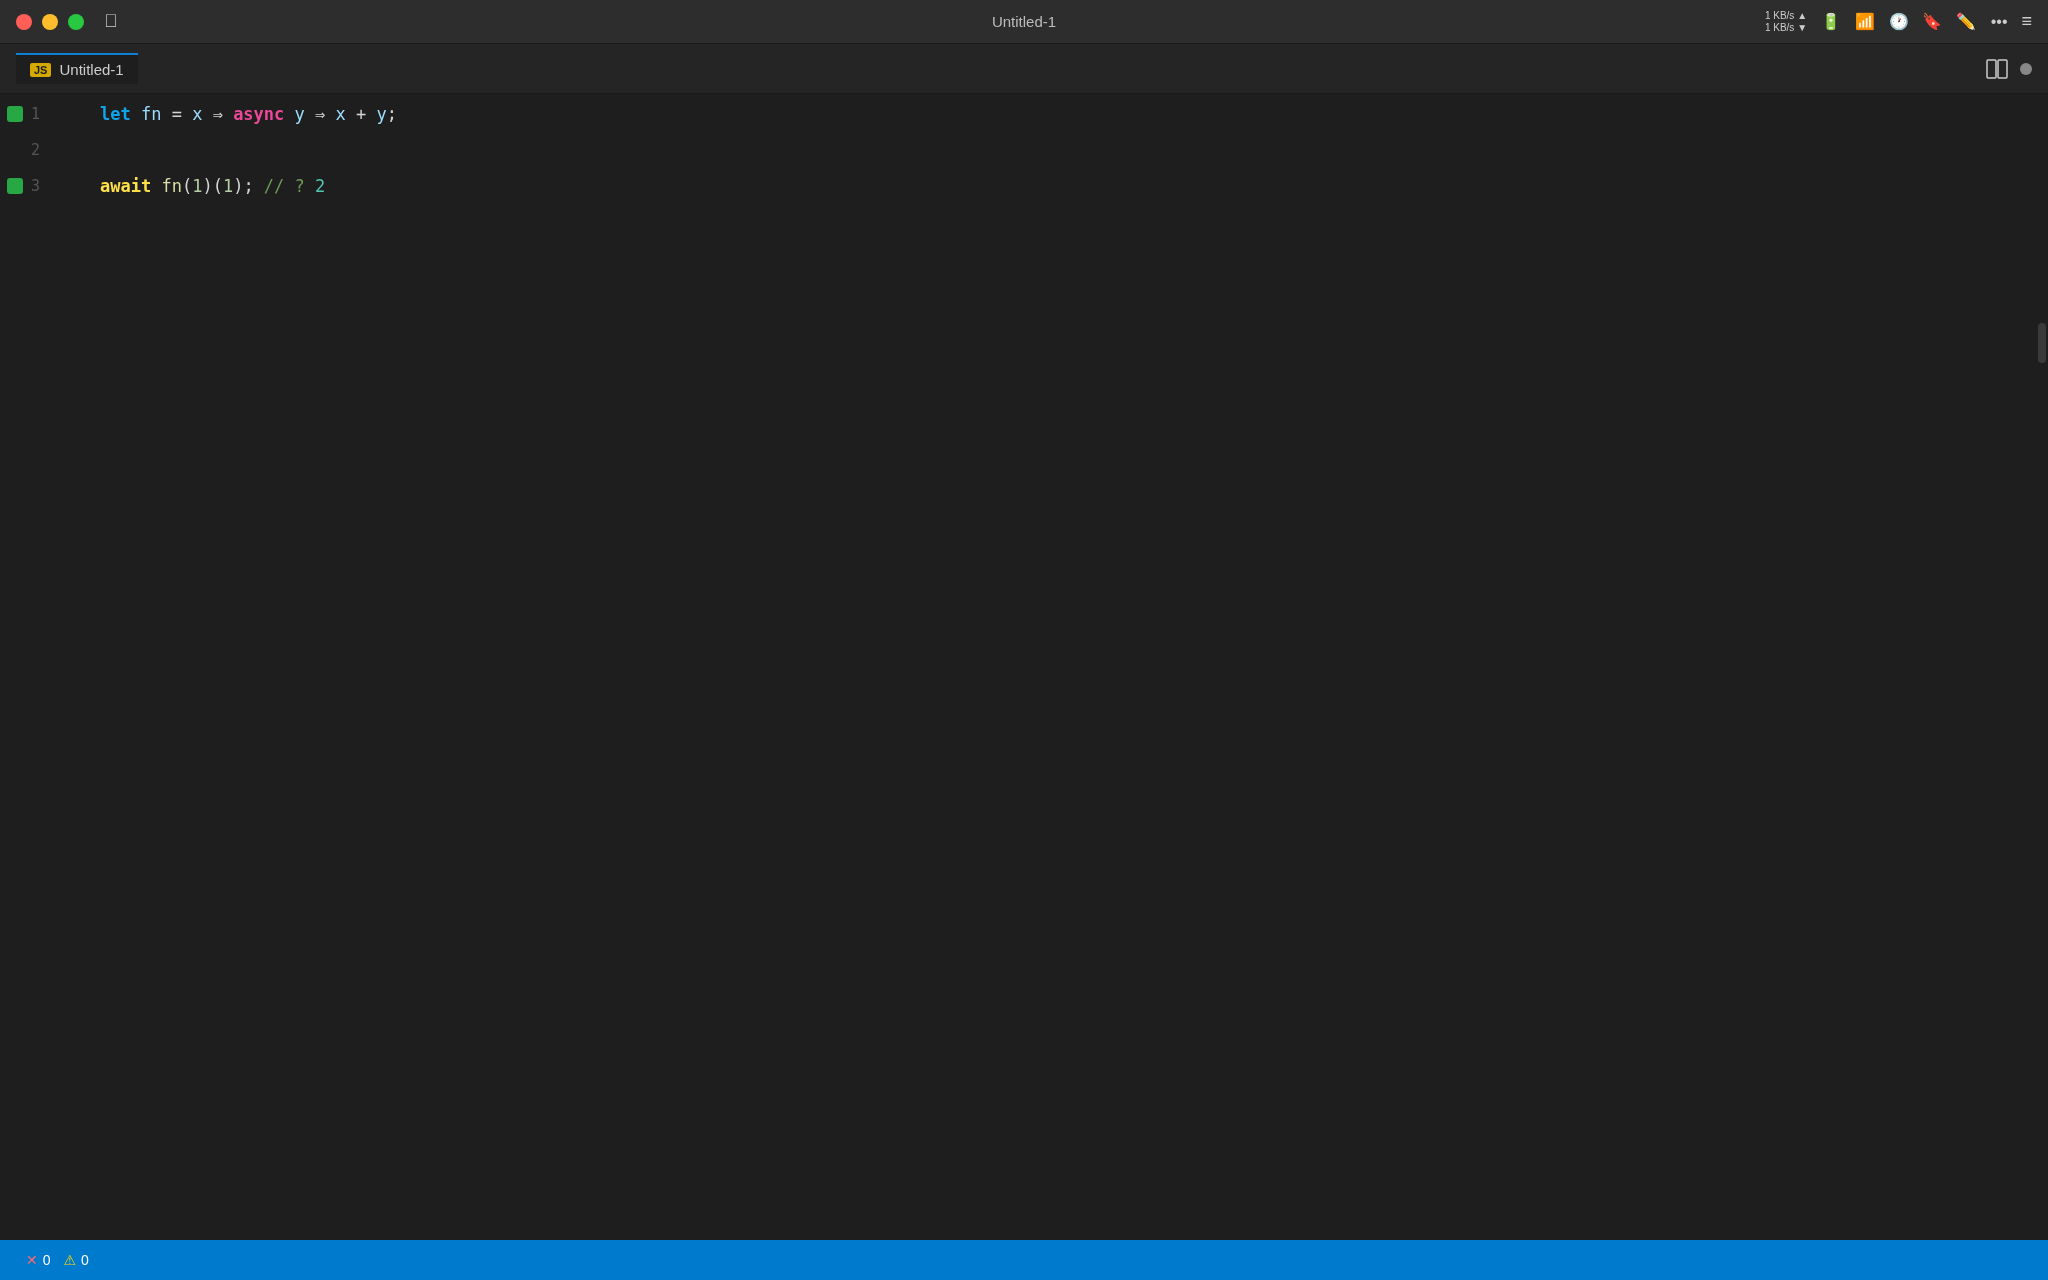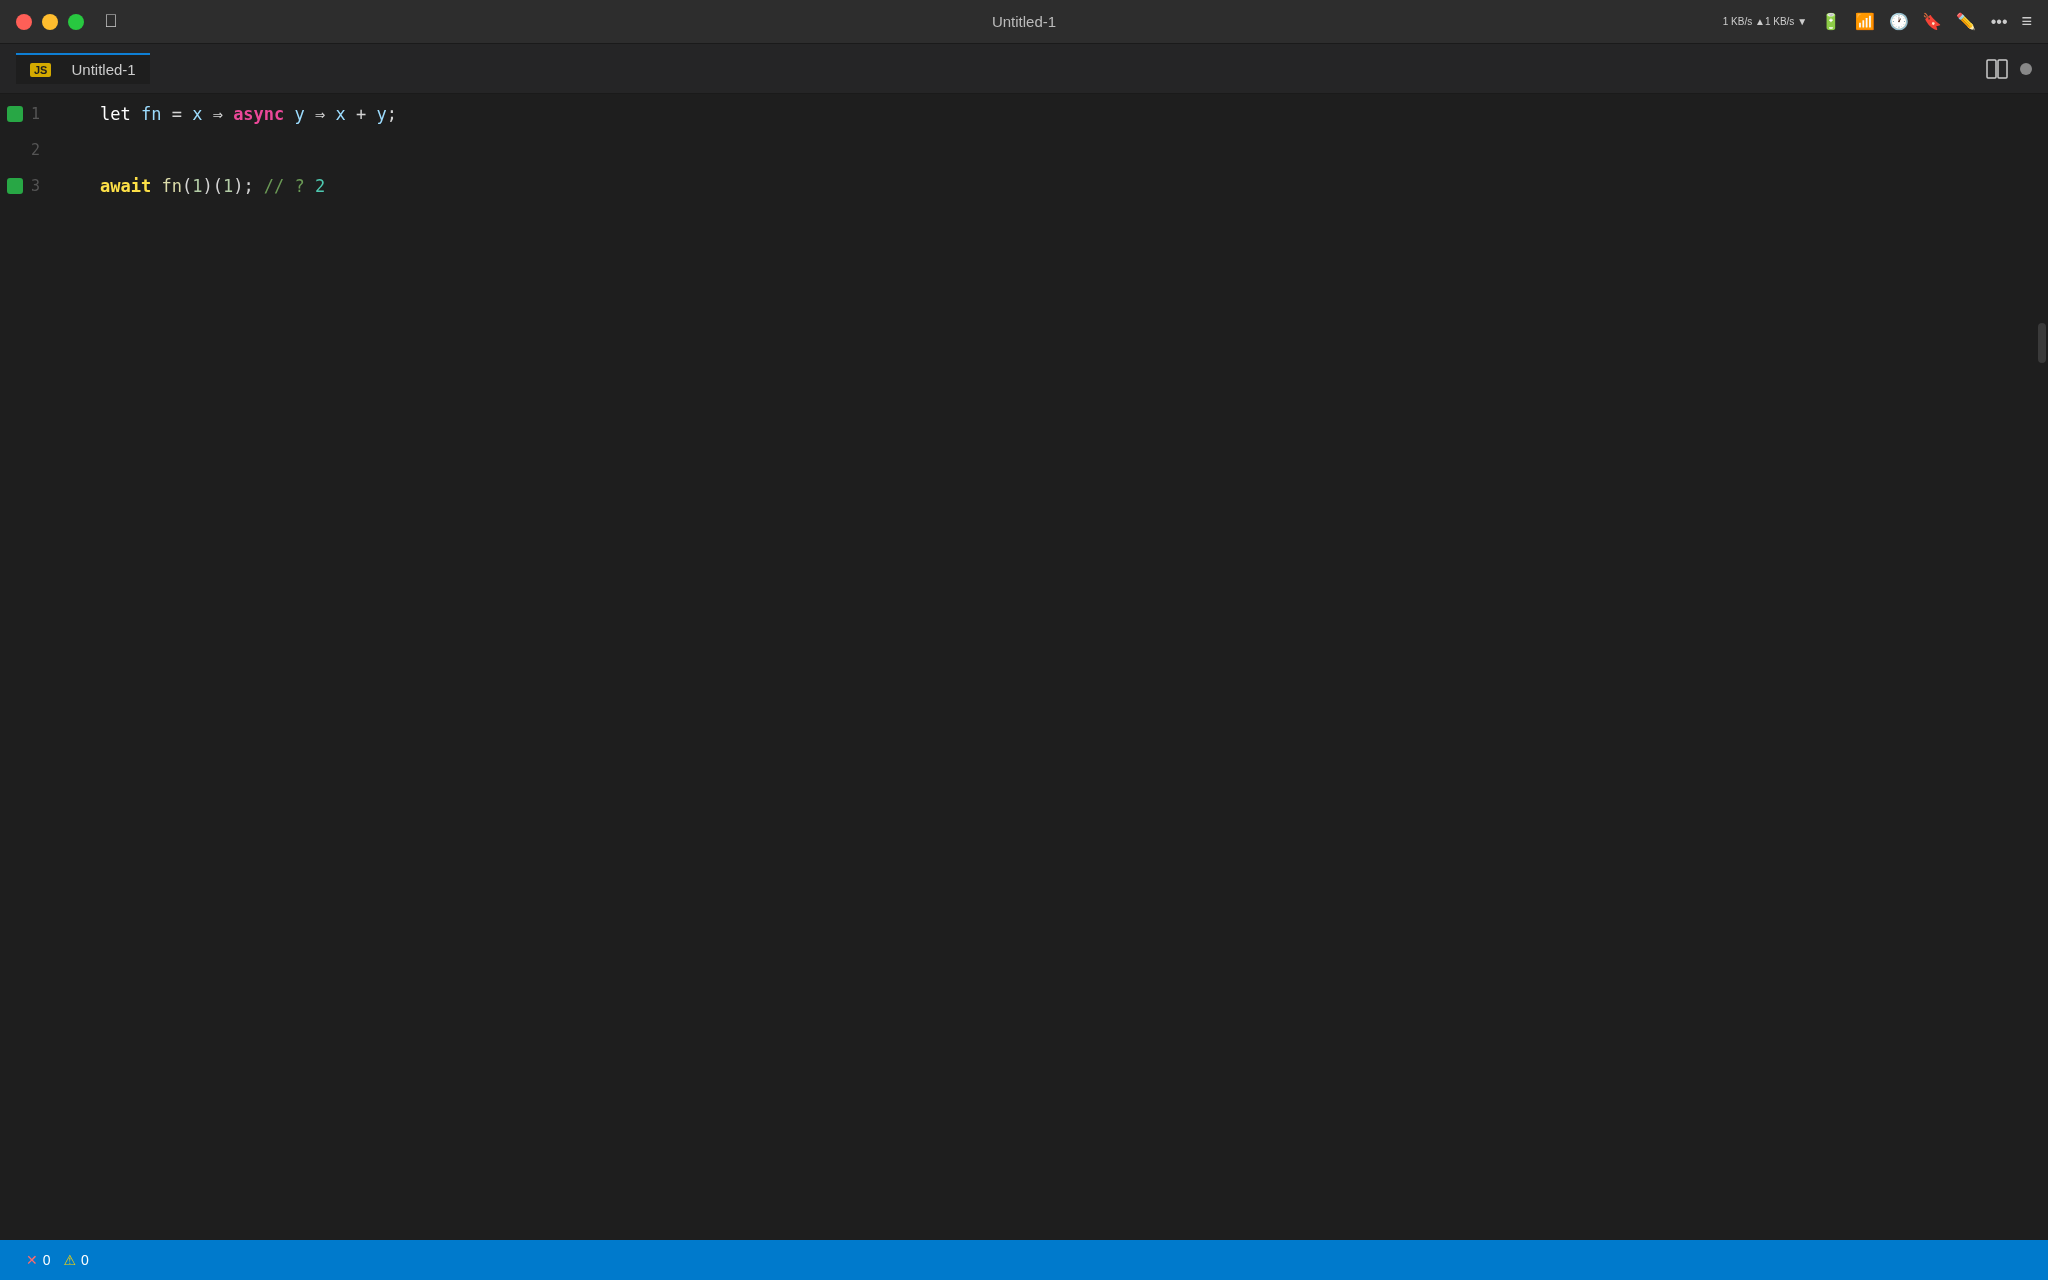--- a/index.html
+++ b/index.html
@@ -66,40 +66,40 @@
 
     .menubar-right {
       display: flex;
       align-items: center;
       gap: 14px;
       margin-left: auto;
     }
 
     .network-speed {
       display: flex;
-      flex-direction: row;
+      flex-direction: column;
       font-size: 10px;
       line-height: 1.2;
       color: #ccc;
     }
 
     
     .tabbar {
       background: #252526;
       height: 50px;
       display: flex;
       align-items: center;
       padding: 0 16px;
       border-bottom: 1px solid #1a1a1a;
     }
 
     .file-tab {
       display: flex;
       align-items: center;
-      gap: 20px;
+      gap: 8px;
       padding: 6px 14px;
       background: #1e1e1e;
       border-top: 2px solid #0e7fd4;
       font-size: 15px;
       color: #ccc;
     }
 
     .js-badge {
       background: #d4aa00;
       color: #1e1e1e;
@@ -215,21 +215,21 @@
       right: 2px;
       top: 20%;
       width: 8px;
       height: 40px;
       background: #555;
       border-radius: 4px;
       opacity: 0.5;
     }
 
     
-    .kw-let { color: #ffffff; font-weight: normal; }
+    .kw-let { color: #0ea5e9; font-weight: bold; }
     .kw-async { color: #ec4899; font-weight: bold; }
     .kw-await { color: #fde047; font-weight: bold; }
     .fn-name { color: #dcdcaa; }
     .var-name { color: #9cdcfe; }
     .arrow { color: #d4d4d4; }
     .operator { color: #d4d4d4; }
     .number { color: #b5cea8; }
     .comment { color: #6a9955; }
     .comment-result { color: #4ec9b0; }
     .punctuation { color: #d4d4d4; }

